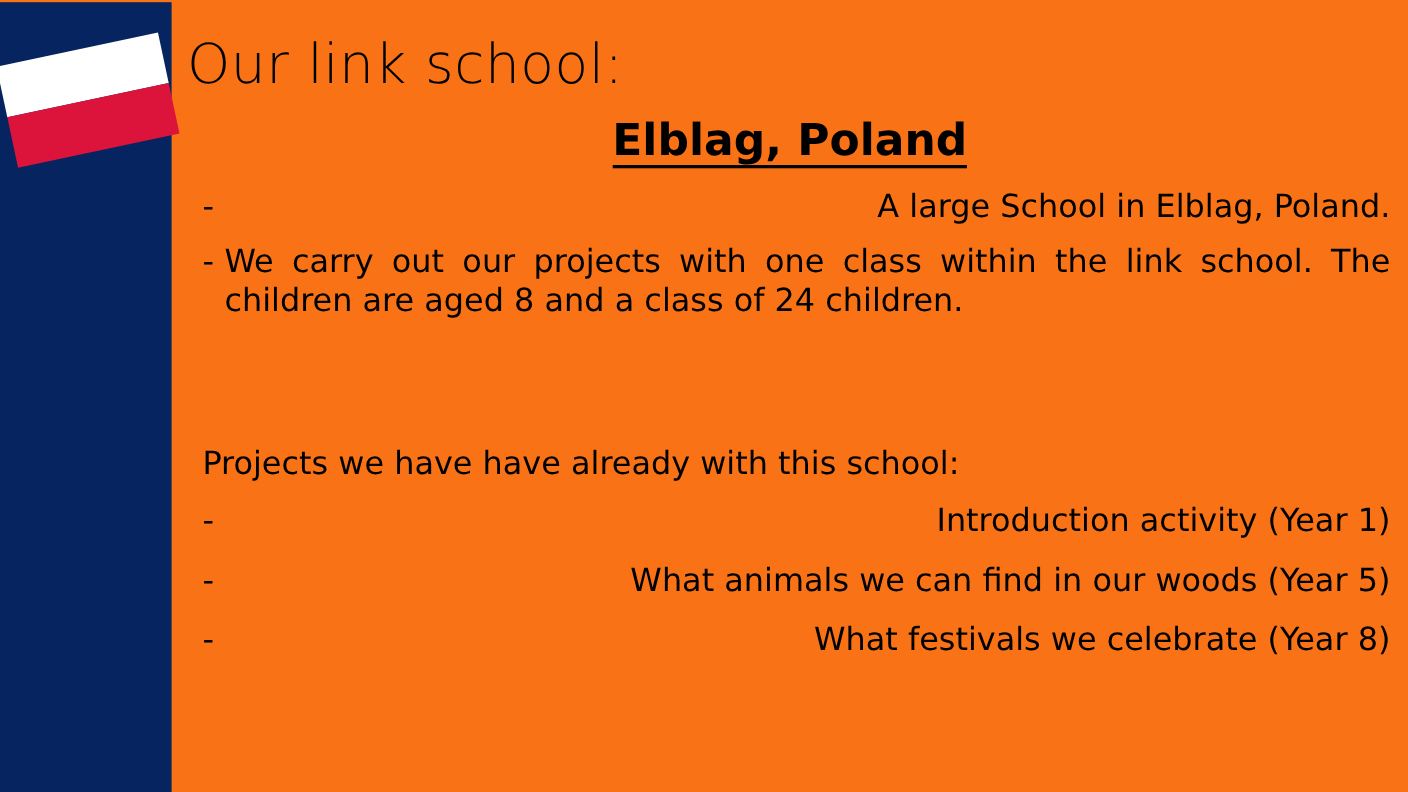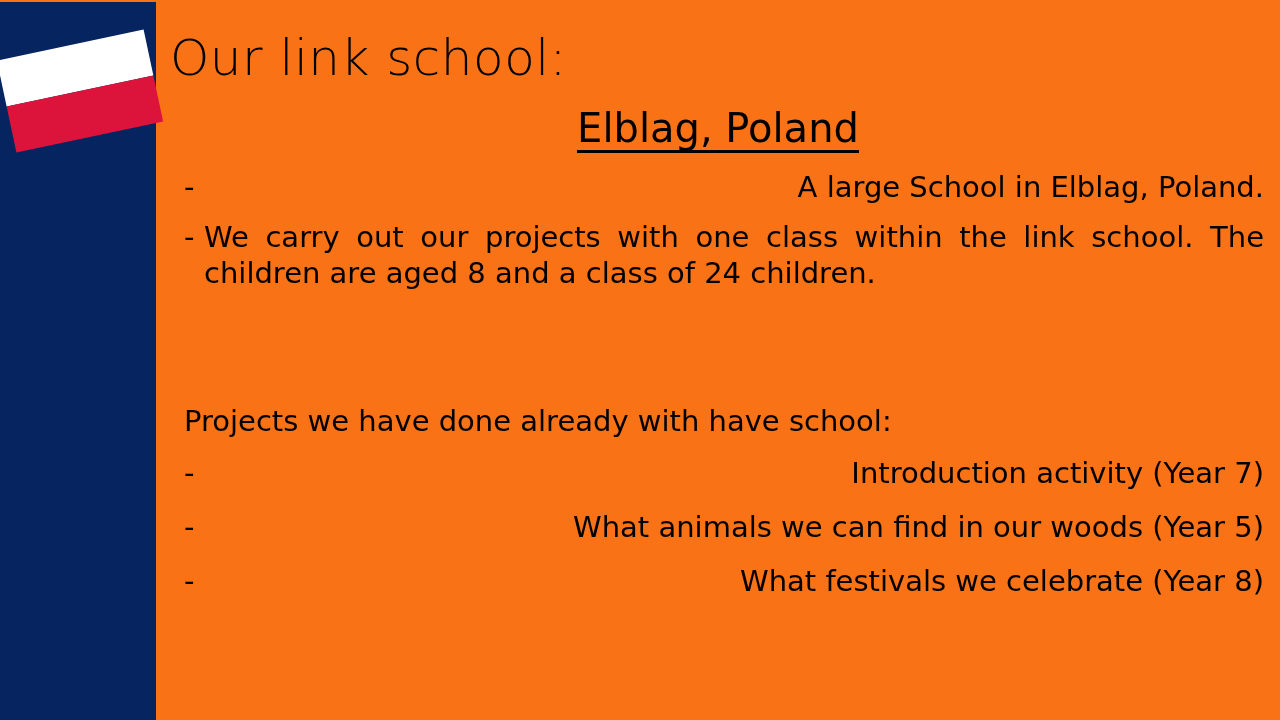--- a/index.html
+++ b/index.html
@@ -80,21 +80,21 @@
     white-space: nowrap;
   }
 
   .subtitle {
     position: absolute;
     left: 0;
     top: 108px;
     width: 1124px;
     text-align: center;
     font-family: "DejaVu Sans", sans-serif;
-    font-weight: 400;
+    font-weight: 700;
     font-size: 40px;
     line-height: 1.0;
     color: #000000;
   }
   .subtitle-inner {
     display: inline-block;
     border-bottom: 3px solid #000000;
     padding-bottom: 2px;
   }
 
@@ -172,25 +172,25 @@
 
       <div class="bullet-row">
         <span class="dash">-</span>
         <span class="btext">We carry out our projects with one class within the link school. The children are aged 8 and a class of 24 children.</span>
       </div>
 
     </div>
 
     <div class="block block-mid">
 
-      <div class="lead-line">Projects we have done already with have school:</div>
-
-      <div class="bullet-row">
-        <span class="dash">-</span>
-        <span class="btext nojustify">Introduction activity (Year 7)</span>
+      <div class="lead-line">Projects we have have already with this school:</div>
+
+      <div class="bullet-row">
+        <span class="dash">-</span>
+        <span class="btext nojustify">Introduction activity (Year 1)</span>
       </div>
 
       <div class="bullet-row">
         <span class="dash">-</span>
         <span class="btext nojustify">What animals we can find in our woods (Year 5)</span>
       </div>
 
       <div class="bullet-row">
         <span class="dash">-</span>
         <span class="btext nojustify">What festivals we celebrate (Year 8)</span>

